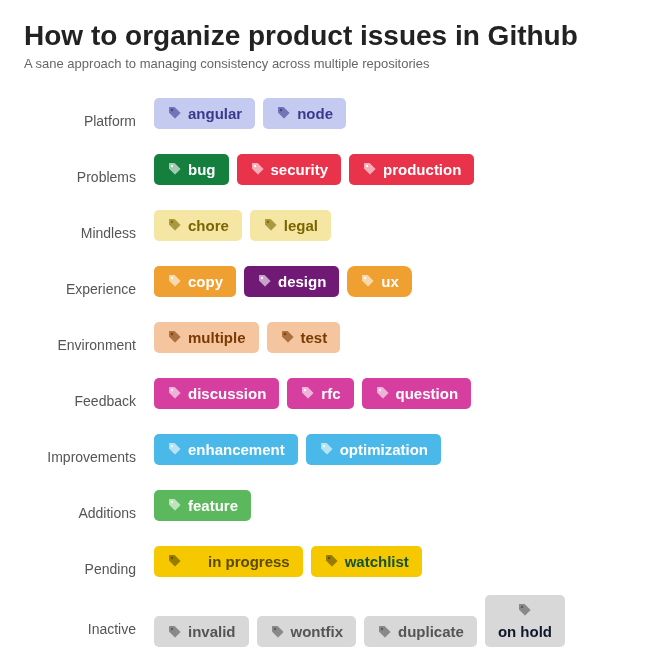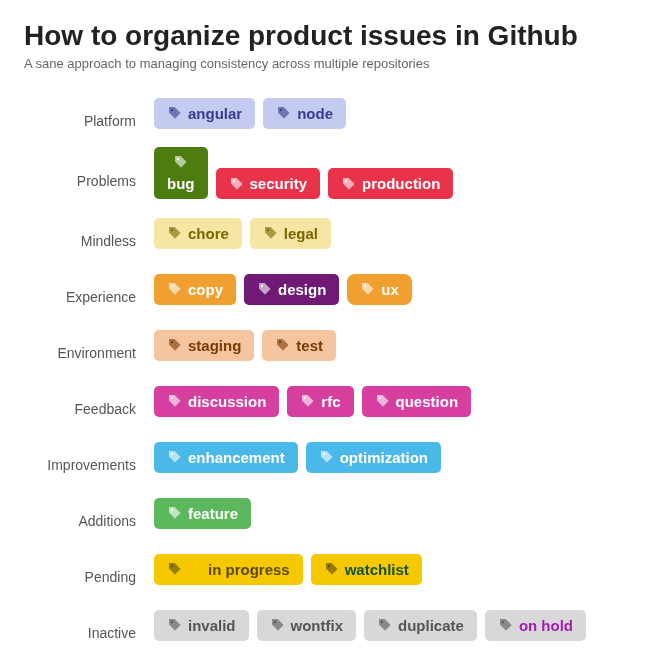--- a/index.html
+++ b/index.html
@@ -79,21 +79,21 @@
     <circle cx="5" cy="5" r="1.2" fill="#3a3a8c" fill-opacity="0.9"></circle>
   </svg>
           </span>
           <span>node</span>
         </span>
       </div>
     </div>
     <div class="row">
       <div class="row-label">Problems</div>
       <div class="tags">
-        <span class="tag" style="background: #4d7c0f; color: rgb(255, 255, 255); flex-direction: column;">
+        <span class="tag" style="background: #15803d; color: rgb(255, 255, 255);">
           <span style="display: inline-flex; align-items: center;">
             <svg width="16" height="16" viewBox="0 0 16 16" xmlns="http://www.w3.org/2000/svg">
     <path d="M2 2.5A.5.5 0 0 1 2.5 2h5a.5.5 0 0 1 .354.146l5.5 5.5a.5.5 0 0 1 0 .708l-5 5a.5.5 0 0 1-.708 0l-5.5-5.5A.5.5 0 0 1 2 7.5V2.5z" fill="#fff" fill-opacity="0.6"></path>
     <circle cx="5" cy="5" r="1.2" fill="#fff" fill-opacity="0.9"></circle>
   </svg>
           </span>
           <span>bug</span>
         </span>
         <span class="tag" style="background: rgb(232, 51, 74); color: rgb(255, 255, 255);">
           <span style="display: inline-flex; align-items: center;">
@@ -173,21 +173,21 @@
     <div class="row">
       <div class="row-label">Environment</div>
       <div class="tags">
         <span class="tag" style="background: rgb(245, 197, 160); color: rgb(122, 58, 0);">
           <span style="display: inline-flex; align-items: center;">
             <svg width="16" height="16" viewBox="0 0 16 16" xmlns="http://www.w3.org/2000/svg">
     <path d="M2 2.5A.5.5 0 0 1 2.5 2h5a.5.5 0 0 1 .354.146l5.5 5.5a.5.5 0 0 1 0 .708l-5 5a.5.5 0 0 1-.708 0l-5.5-5.5A.5.5 0 0 1 2 7.5V2.5z" fill="#7a3a00" fill-opacity="0.6"></path>
     <circle cx="5" cy="5" r="1.2" fill="#7a3a00" fill-opacity="0.9"></circle>
   </svg>
           </span>
-          <span>staging</span>
+          <span>multiple</span>
         </span>
         <span class="tag" style="background: rgb(245, 197, 160); color: rgb(122, 58, 0);">
           <span style="display: inline-flex; align-items: center;">
             <svg width="16" height="16" viewBox="0 0 16 16" xmlns="http://www.w3.org/2000/svg">
     <path d="M2 2.5A.5.5 0 0 1 2.5 2h5a.5.5 0 0 1 .354.146l5.5 5.5a.5.5 0 0 1 0 .708l-5 5a.5.5 0 0 1-.708 0l-5.5-5.5A.5.5 0 0 1 2 7.5V2.5z" fill="#7a3a00" fill-opacity="0.6"></path>
     <circle cx="5" cy="5" r="1.2" fill="#7a3a00" fill-opacity="0.9"></circle>
   </svg>
           </span>
           <span>test</span>
         </span>
@@ -308,21 +308,21 @@
         </span>
         <span class="tag" style="background: rgb(216, 216, 216); color: rgb(85, 85, 85);">
           <span style="display: inline-flex; align-items: center;">
             <svg width="16" height="16" viewBox="0 0 16 16" xmlns="http://www.w3.org/2000/svg">
     <path d="M2 2.5A.5.5 0 0 1 2.5 2h5a.5.5 0 0 1 .354.146l5.5 5.5a.5.5 0 0 1 0 .708l-5 5a.5.5 0 0 1-.708 0l-5.5-5.5A.5.5 0 0 1 2 7.5V2.5z" fill="#555" fill-opacity="0.6"></path>
     <circle cx="5" cy="5" r="1.2" fill="#555" fill-opacity="0.9"></circle>
   </svg>
           </span>
           <span>duplicate</span>
         </span>
-        <span class="tag" style="background: rgb(216, 216, 216); color: #a21caf;">
+        <span class="tag" style="background: rgb(216, 216, 216); color: #0f172a; flex-direction: column;">
           <span style="display: inline-flex; align-items: center;">
             <svg width="16" height="16" viewBox="0 0 16 16" xmlns="http://www.w3.org/2000/svg">
     <path d="M2 2.5A.5.5 0 0 1 2.5 2h5a.5.5 0 0 1 .354.146l5.5 5.5a.5.5 0 0 1 0 .708l-5 5a.5.5 0 0 1-.708 0l-5.5-5.5A.5.5 0 0 1 2 7.5V2.5z" fill="#555" fill-opacity="0.6"></path>
     <circle cx="5" cy="5" r="1.2" fill="#555" fill-opacity="0.9"></circle>
   </svg>
           </span>
           <span>on hold</span>
         </span>
       </div>
     </div>

